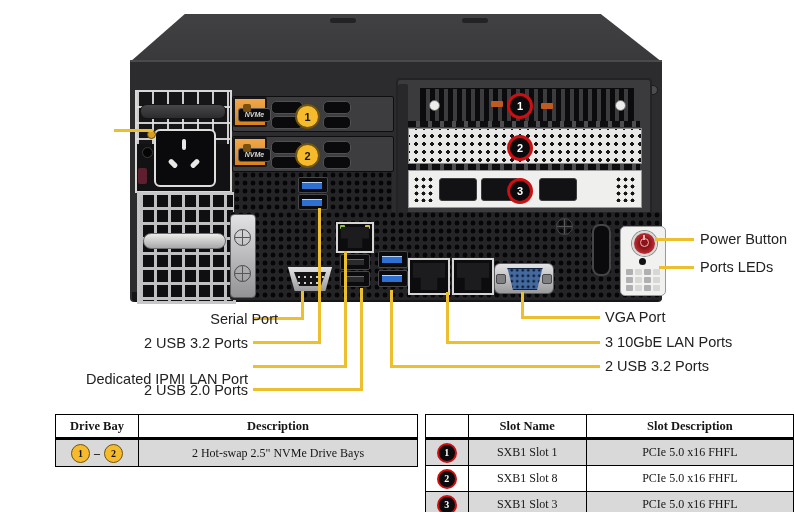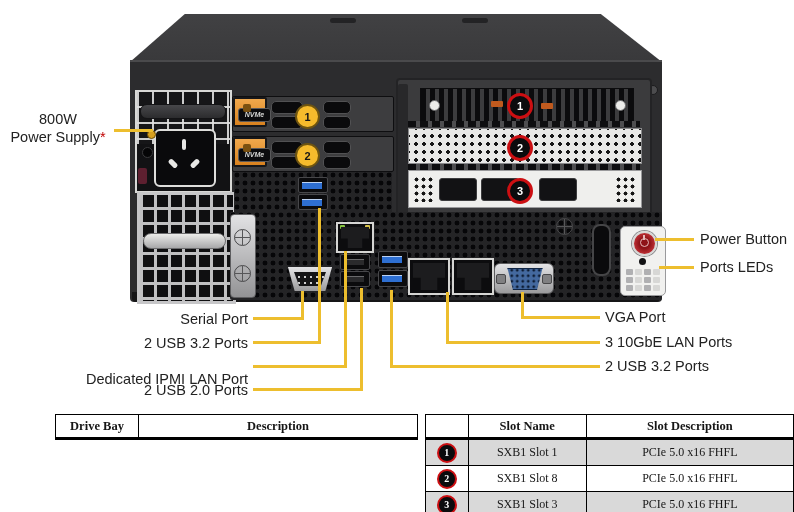--- a/index.html
+++ b/index.html
@@ -303,40 +303,42 @@
   <div class="abs cl" style="left:360px;top:288px;width:3px;height:103px;"></div>
   <div class="abs cl" style="left:655px;top:238px;width:39px;height:3px;"></div>
   <div class="abs cl" style="left:659px;top:266px;width:35px;height:3px;"></div>
   <div class="abs cl" style="left:521px;top:292px;width:3px;height:27px;"></div>
   <div class="abs cl" style="left:521px;top:316px;width:79px;height:3px;"></div>
   <div class="abs cl" style="left:446px;top:292px;width:3px;height:52px;"></div>
   <div class="abs cl" style="left:446px;top:341px;width:154px;height:3px;"></div>
   <div class="abs cl" style="left:390px;top:290px;width:3px;height:78px;"></div>
   <div class="abs cl" style="left:390px;top:365px;width:210px;height:3px;"></div>
 
-  <div class="abs psu-label">
-    <span>800W</span><br>
-    <span>Power Supply</span><span class="star">*</span>
-  </div>
-  <div class="abs lab lab-right" style="top:311px;">Serial Port</div>
+  <div class="abs lab lab-right" style="top:311px;padding-left:30px;">Serial Port</div>
   <div class="abs lab lab-right" style="top:335px;">2 USB 3.2 Ports</div>
   <div class="abs lab lab-right" style="top:371px;">Dedicated IPMI LAN Port</div>
   <div class="abs lab lab-right" style="top:382px;">2 USB 2.0 Ports</div>
   <div class="abs lab lab-left-col" style="left:700px;top:231px;">Power Button</div>
   <div class="abs lab lab-left-col" style="left:700px;top:259px;">Ports LEDs</div>
   <div class="abs lab lab-left-col" style="top:309px;">VGA Port</div>
   <div class="abs lab lab-left-col" style="top:334px;">3 10GbE LAN Ports</div>
   <div class="abs lab lab-left-col" style="top:358px;">2 USB 3.2 Ports</div>
 
   <table class="t-left">
     <tbody>
         <tr class="hdr">
       <th>Drive Bay</th>
       <th>Description</th>
     </tr>
+    <tr>
+      <td>
+        <span class="tbadge-y">1</span><span class="dash">–</span><span class="tbadge-y">2</span>
+      </td>
+      <td>2 Hot-swap 2.5" NVMe Drive Bays</td>
+    </tr>
   </tbody>
     </table>
 
   <table class="t-right">
     <tbody>
         <tr class="hdr">
       <th></th>
       <th>Slot Name</th>
       <th>Slot Description</th>
     </tr>

